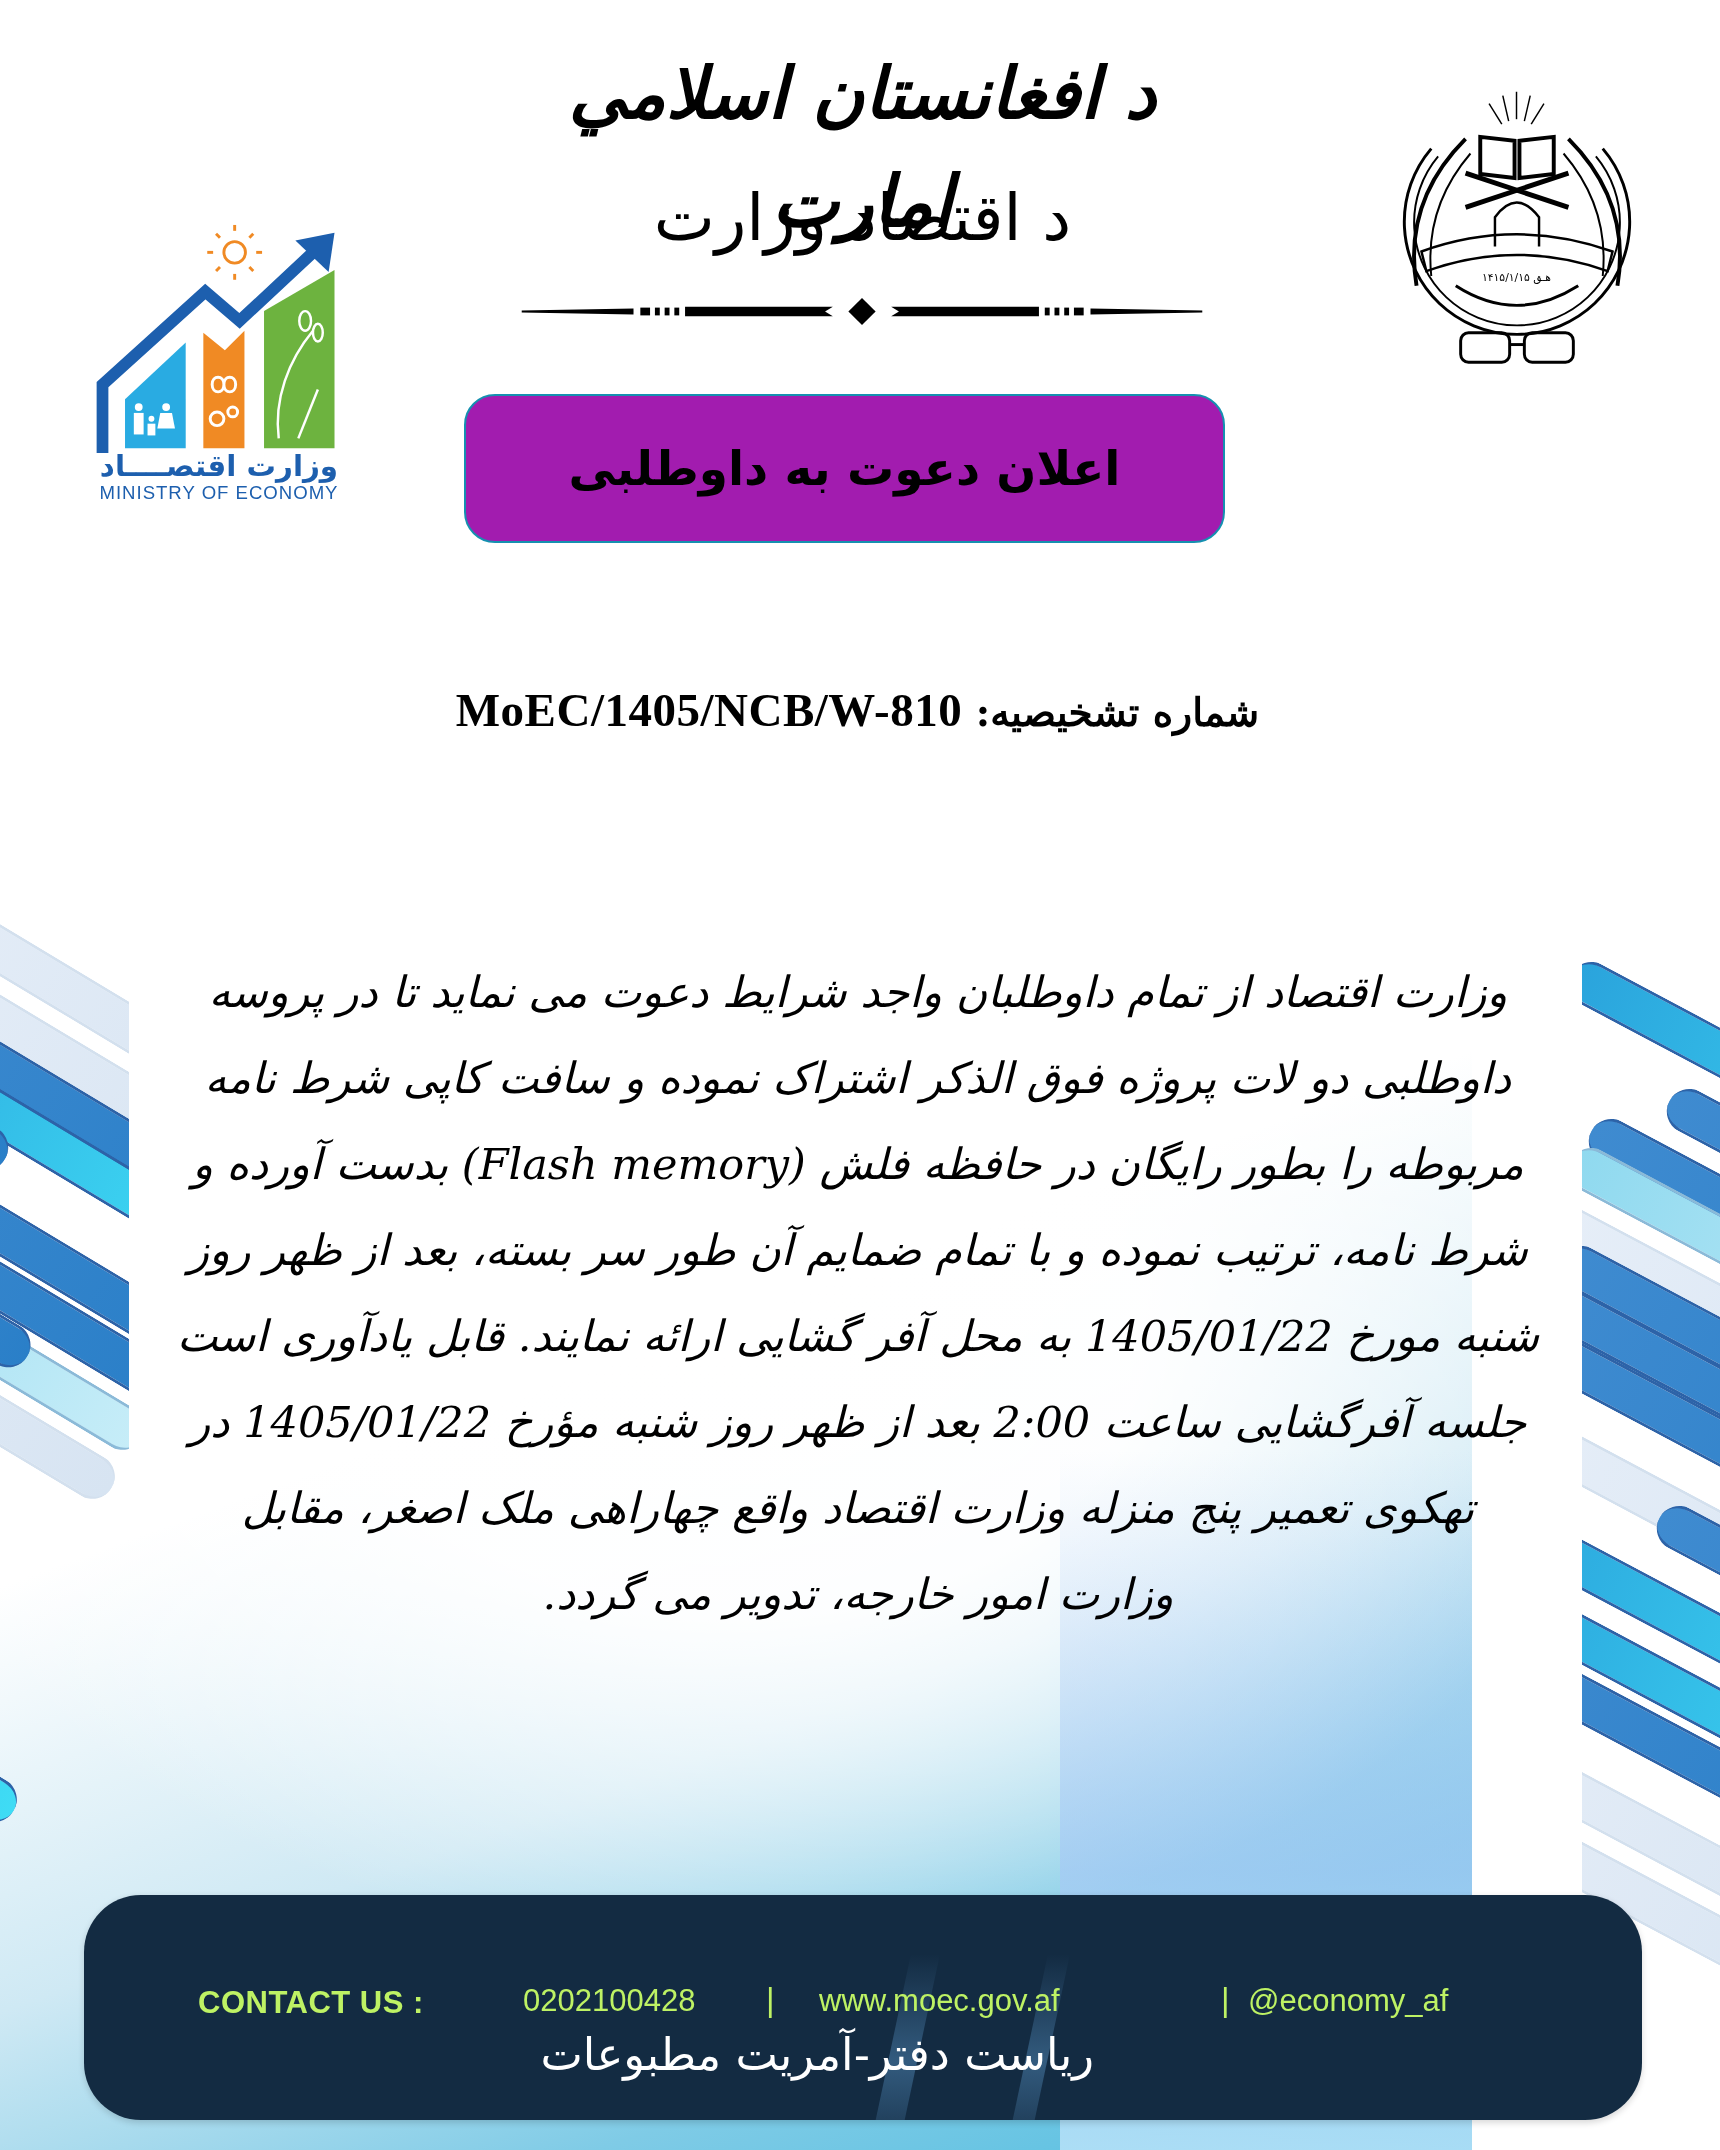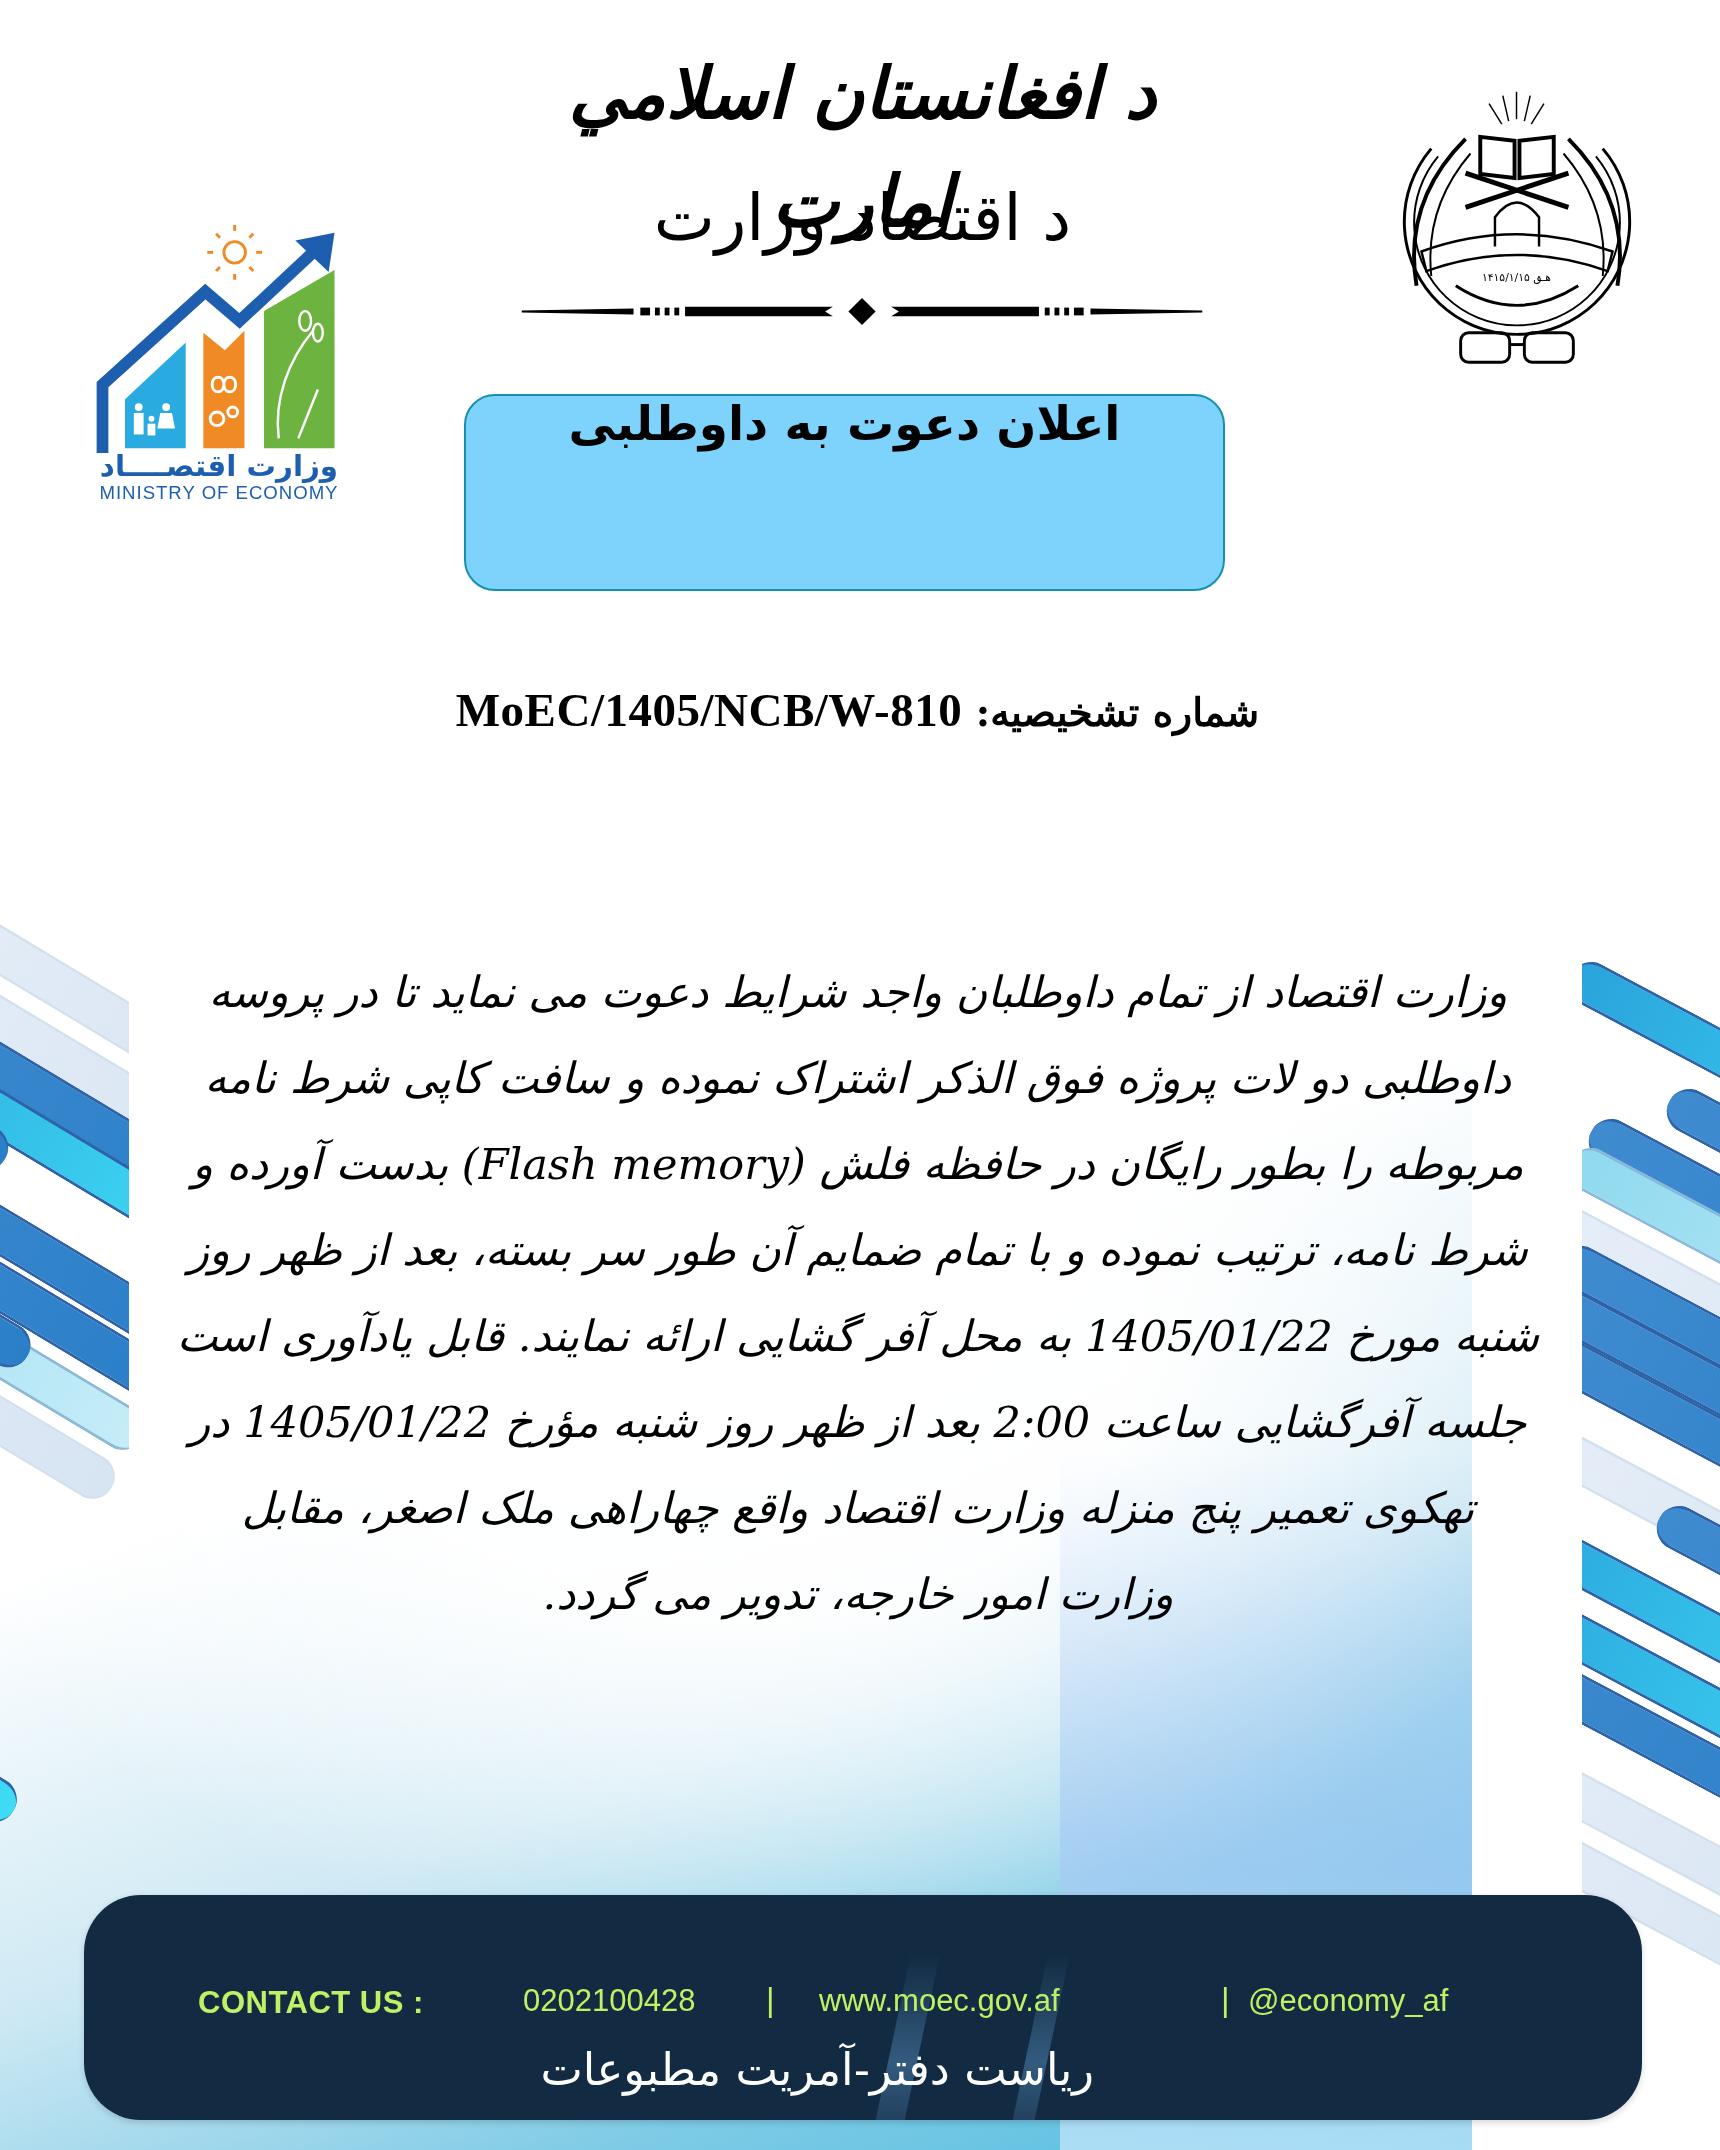--- a/index.html
+++ b/index.html
@@ -44,23 +44,23 @@
       line-height: 108px; font-style: italic;
     }
     .ministry-title {
       position: absolute; left: 549px; top: 174px; width: 627px; height: 88px;
       text-align: center; direction: rtl;
       font-family: "DejaVu Sans", sans-serif; font-size: 65px; line-height: 88px; font-weight: normal;
     }
     .divider { position: absolute; left: 519px; top: 294px; width: 686px; height: 35px; }
 
     .announce-box {
-      position: absolute; left: 464px; top: 394px; width: 761px; height: 197px;
-      border: 2.9px solid #1590b0; border-radius: 31px; background: #7dd3fc;
-      display: flex; justify-content: center;
+      position: absolute; left: 464px; top: 394px; width: 761px; height: 149px;
+      border: 2.9px solid #1590b0; border-radius: 31px; background: #a21caf;
+      display: flex; align-items: center; justify-content: center;
     }
     .announce-title {
       font-family: "DejaVu Sans", sans-serif; font-weight: bold; font-size: 47px; direction: rtl;
     }
 
     
     .project-info {
       position: absolute; left: 245px; top: 680px; width: 1225px;
       text-align: center; direction: rtl;
       font-family: "DejaVu Serif", serif; font-weight: bold; font-size: 39px; line-height: 61px;
@@ -89,21 +89,21 @@
     .contact-row {
       position: absolute; left: 0; top: 90px; width: 100%; height: 39px;
       color: #bef264; font-family: "Liberation Sans", sans-serif;
     }
     .contact-label {
       position: absolute; left: 114px; top: 0; font-weight: bold; font-size: 31px; letter-spacing: 0.5px;
     }
     .contact-item { position: absolute; top: -2px; font-size: 31px; font-weight: normal; }
     .sep { position: absolute; top: -3.9px; font-size: 33px; }
     .footer-dept {
-      position: absolute; left: 0; top: 143px; width: 1010px; text-align: right; direction: rtl;
+      position: absolute; left: 0; top: 128px; width: 1010px; text-align: right; direction: rtl;
       color: #fff; font-family: "DejaVu Sans", sans-serif; font-size: 45px; line-height: 63px;
       padding-right: 0;
     }
   </style>
 </head>
 <body>
 
 <div class="bg-center"></div>
 
 <div class="stripes left">

